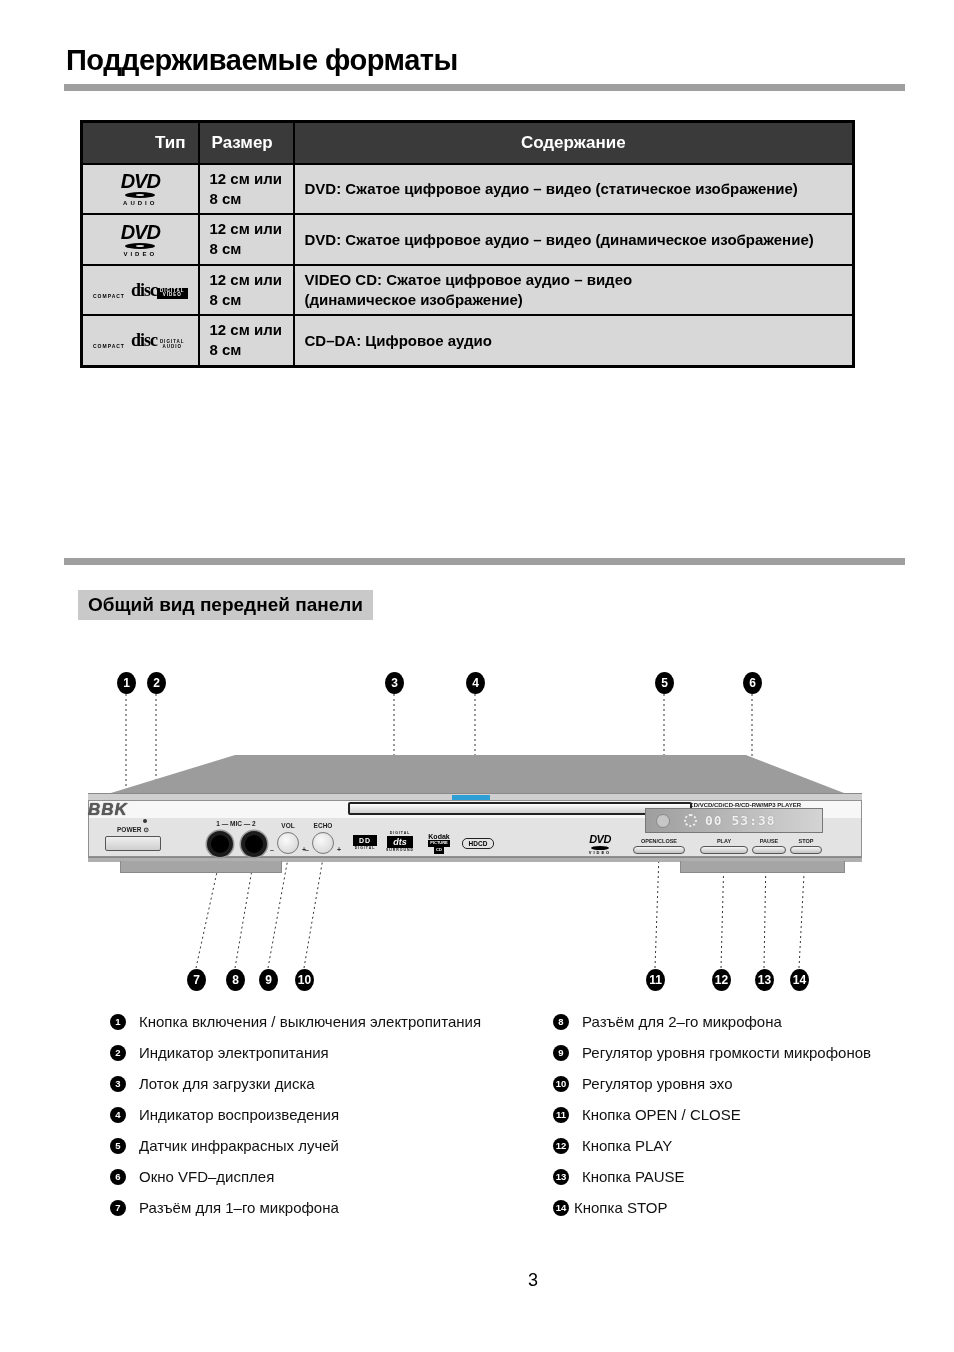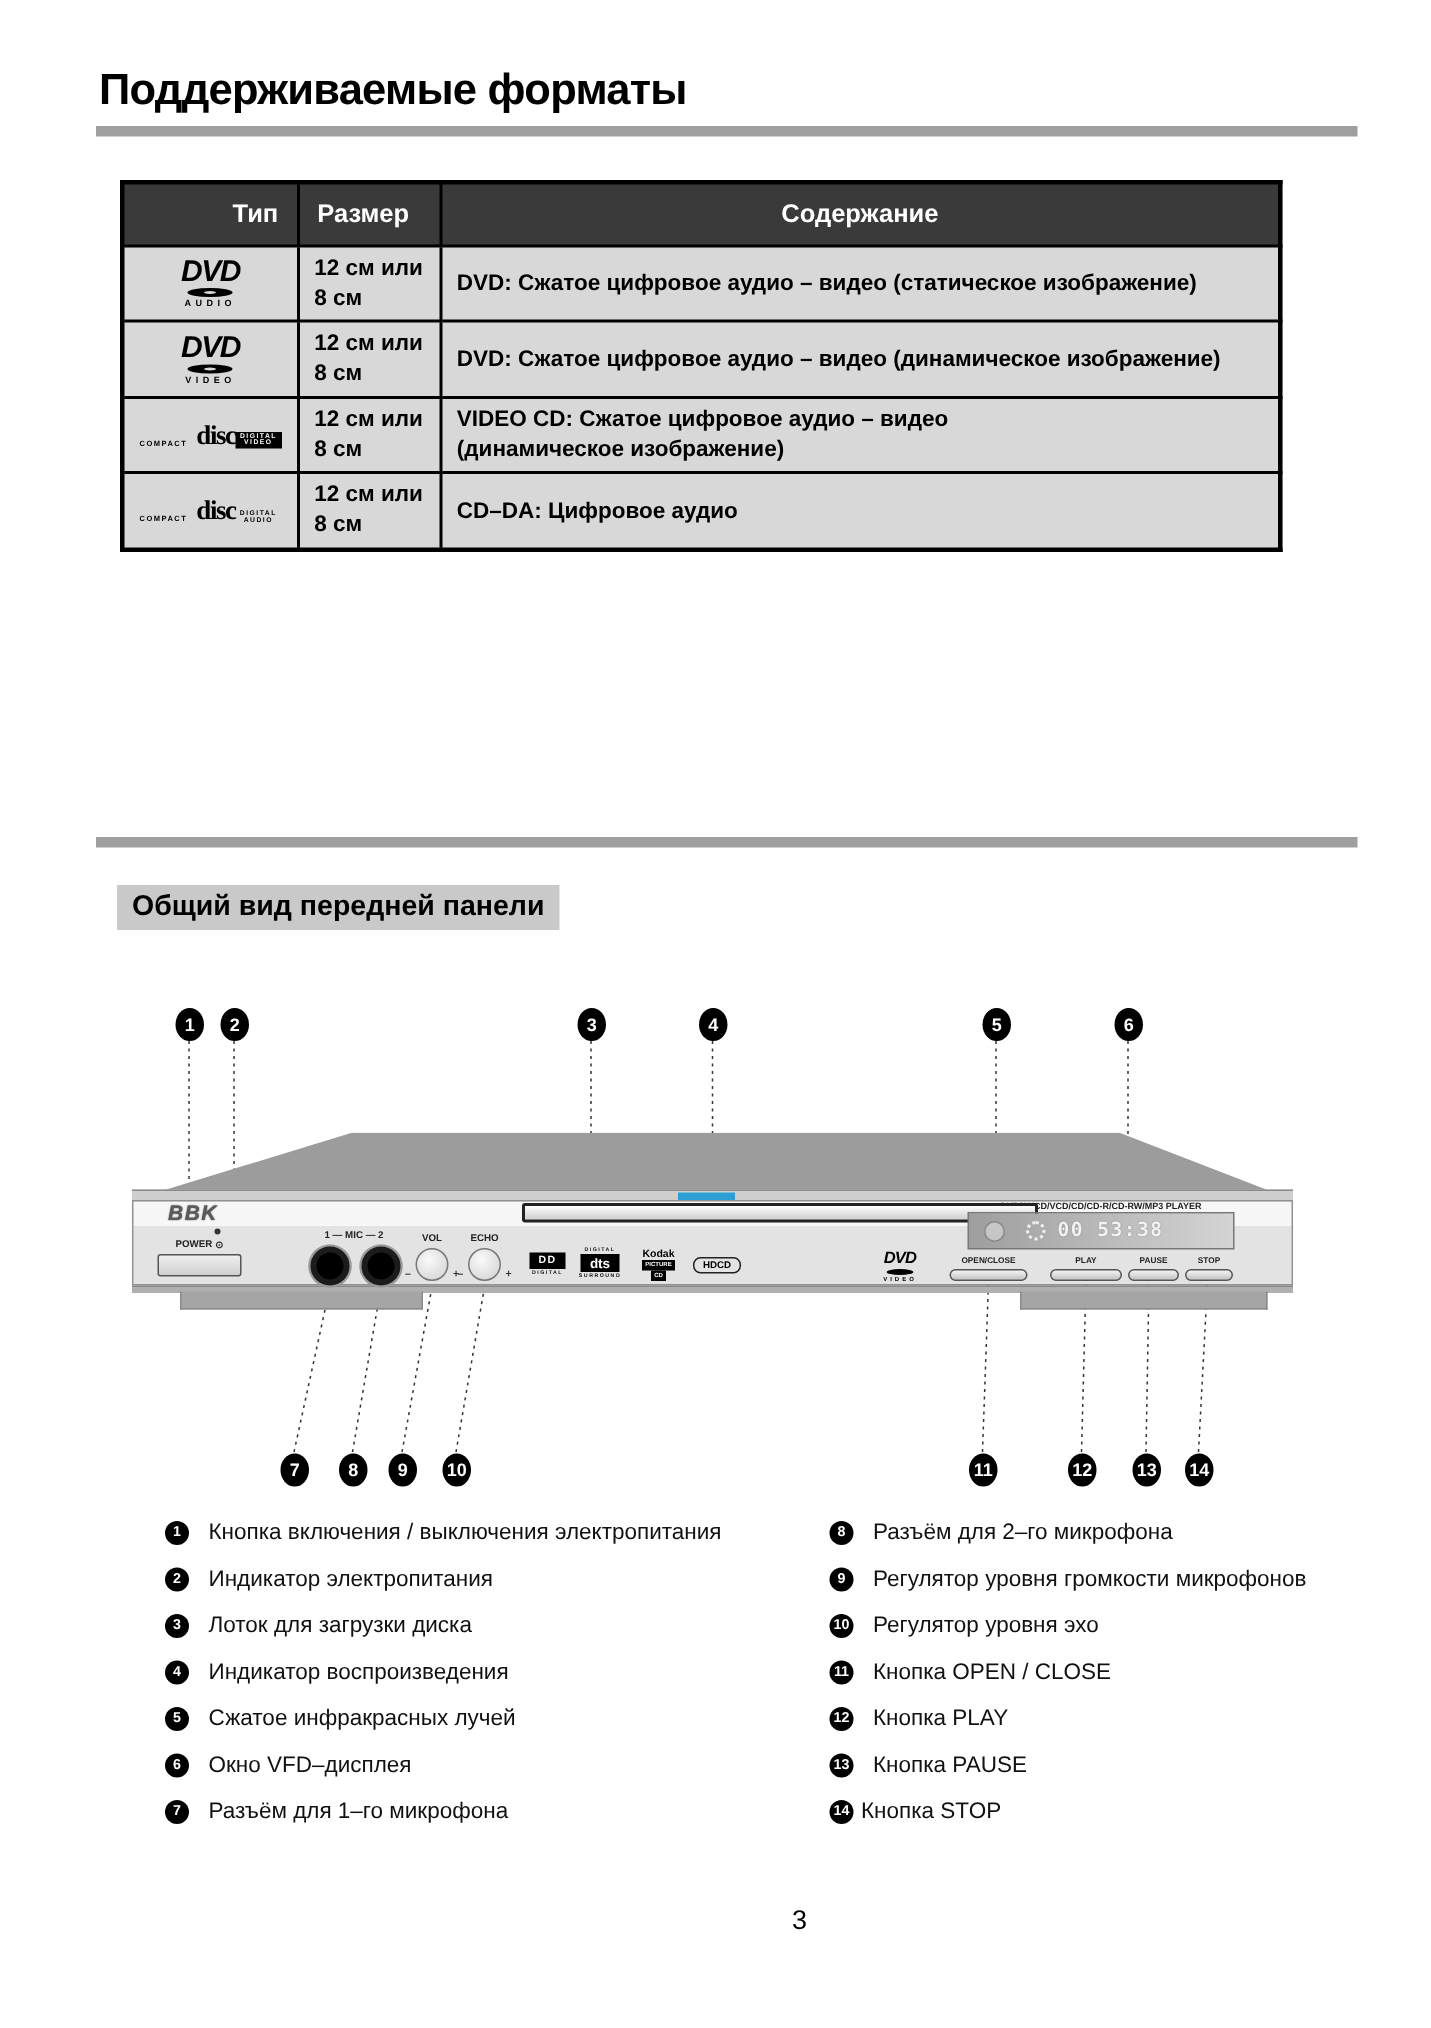--- a/index.html
+++ b/index.html
@@ -51,42 +51,42 @@
 
   
   .p-top { left:88px; top:755px; width:774px; height:45px; background:#9c9c9c;
            clip-path:polygon(0% 100%, 19% 0%, 85% 0%, 100% 100%); }
   .p-lip { left:88px; top:793px; width:774px; height:8px; background:#cfcfcf; border-top:1px solid #8a8a8a; }
   .p-front { left:88px; top:800px; width:774px; height:57px;
              background:linear-gradient(#f7f7f7 0 30%, #e3e3e3 30% 100%); border:1px solid #909090; }
   .p-bottom { left:88px; top:857px; width:774px; height:5px; background:#b0b0b0; border-top:1px solid #888; }
   .p-foot { top:861px; height:12px; background:#a5a5a5; border:1px solid #8a8a8a; border-top:none; }
 
-  .brand { left:112px; top:800px; font-style:italic; font-weight:900; font-size:14px; color:#5a5a5a;
+  .brand { left:88px; top:800px; font-style:italic; font-weight:900; font-size:17px; color:#5a5a5a;
            letter-spacing:1px; text-shadow:0 0 1px #333; }
   .model { left:645px; top:802px; width:178px; font-size:6px; color:#222; text-align:center; font-weight:bold; }
 
   .power-dot { left:143px; top:819px; width:4px; height:4px; border-radius:50%; background:#333; }
   .tinylabel { font-size:6.5px; color:#222; font-weight:bold; text-align:center; }
   .power-label { left:103px; top:826px; width:60px; display:flex; justify-content:center; gap:2px; }
   .power-btn { left:105px; top:836px; width:56px; height:15px; border:1.5px solid #555; border-radius:2px;
                background:linear-gradient(#efefef,#cfcfcf); }
   .mic-label { left:200px; top:820px; width:72px; }
   .jack { width:26px; height:26px; border-radius:50%; background:#000; border:4px solid #1c1c1c;
           box-shadow:0 0 0 1.5px #999; }
   .knob { width:22px; height:22px; border-radius:50%; border:1px solid #777;
           background:radial-gradient(circle at 40% 35%, #fafafa, #d0d0d0); }
   .pm { font-size:7px; color:#333; font-weight:bold; }
 
   .dolby { left:352px; top:835px; width:26px; display:flex; flex-direction:column; align-items:center; }
   .dolby-box { width:24px; height:11px; background:#000; color:#fff; font-size:7px; font-weight:900;
                display:flex; align-items:center; justify-content:center; letter-spacing:1px; }
   .logo-micro { font-size:3.5px; font-weight:bold; letter-spacing:1px; color:#111; line-height:1.3; }
   .dts { left:386px; top:831px; width:28px; display:flex; flex-direction:column; align-items:center; }
-  .dts-box { width:26px; height:12px; background:#000; color:#fff; font-size:9px; 
+  .dts-box { width:26px; height:12px; background:#000; color:#fff; font-size:9px; font-style:italic;
              font-weight:900; display:flex; align-items:center; justify-content:center; }
   .kodak { left:424px; top:833px; width:30px; display:flex; flex-direction:column; align-items:center; }
   .kodak-word { font-size:7px; font-weight:900; }
   .kodak-chip { background:#000; color:#fff; font-size:4px; font-weight:bold; padding:1px 2px; line-height:1.2; text-align:center; }
   .hdcd { left:462px; top:838px; width:32px; height:11px; border:1.5px solid #222; border-radius:5px;
           font-size:6.5px; font-weight:bold; display:flex; align-items:center; justify-content:center; }
   .dvdv { left:583px; top:834px; width:34px; display:flex; flex-direction:column; align-items:center; line-height:1; }
   .dvdv-word { font-style:italic; font-weight:900; font-size:11px; letter-spacing:-0.5px; }
   .dvdv-ellipse { width:18px; height:4px; background:#000; border-radius:50%; margin:1px 0; }
   .dvdv-sub { font-size:4px; font-weight:bold; letter-spacing:2px; }
@@ -303,21 +303,21 @@
     <div class="legend-item">
       <span class="lbadge">3</span>
       <span>Лоток для загрузки диска</span>
     </div>
     <div class="legend-item">
       <span class="lbadge">4</span>
       <span>Индикатор воспроизведения</span>
     </div>
     <div class="legend-item">
       <span class="lbadge">5</span>
-      <span>Сжатое инфракрасных лучей</span>
+      <span>Датчик инфракрасных лучей</span>
     </div>
     <div class="legend-item">
       <span class="lbadge">6</span>
       <span>Окно VFD–дисплея</span>
     </div>
     <div class="legend-item">
       <span class="lbadge">7</span>
       <span>Разъём для 1–го микрофона</span>
     </div>
   </div>

